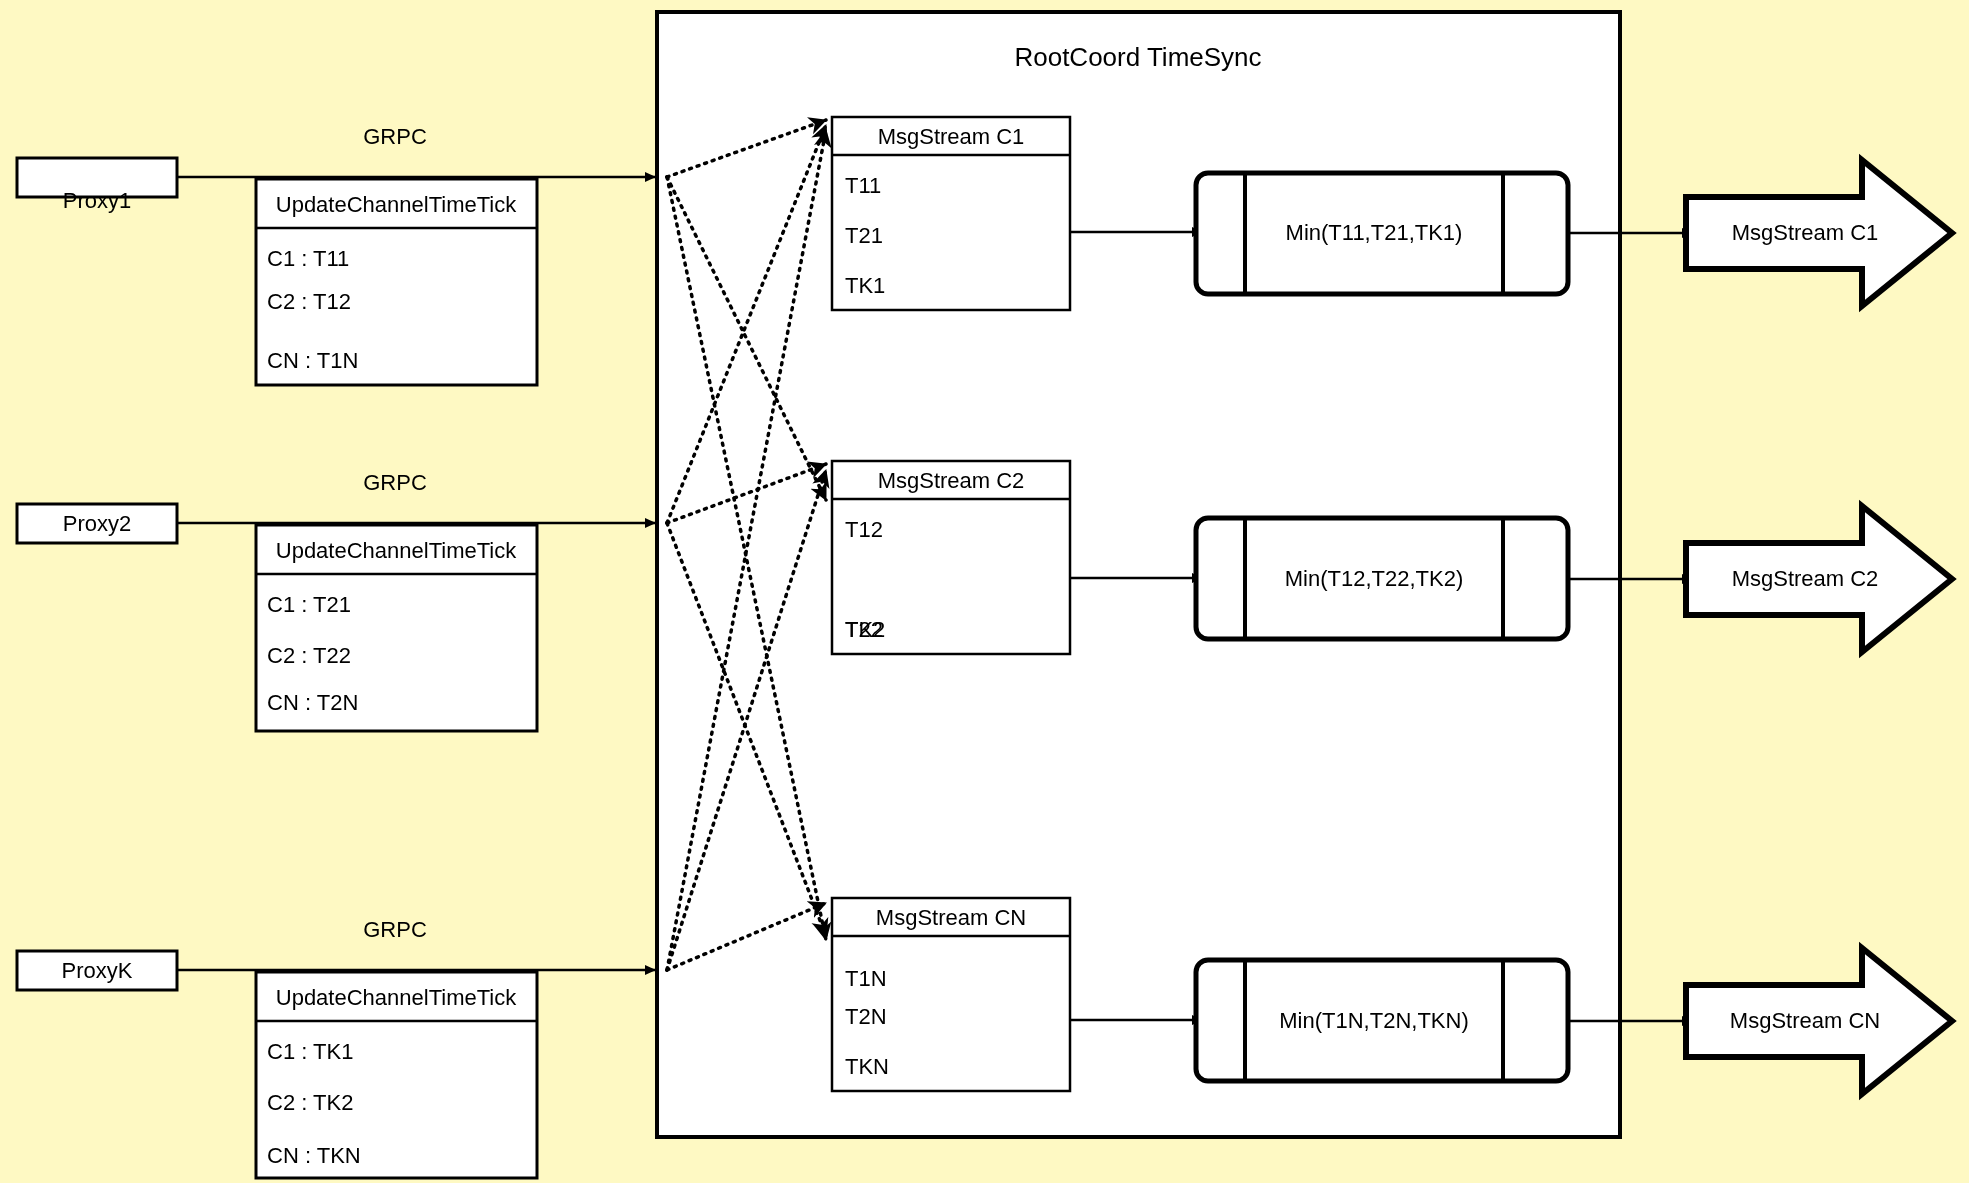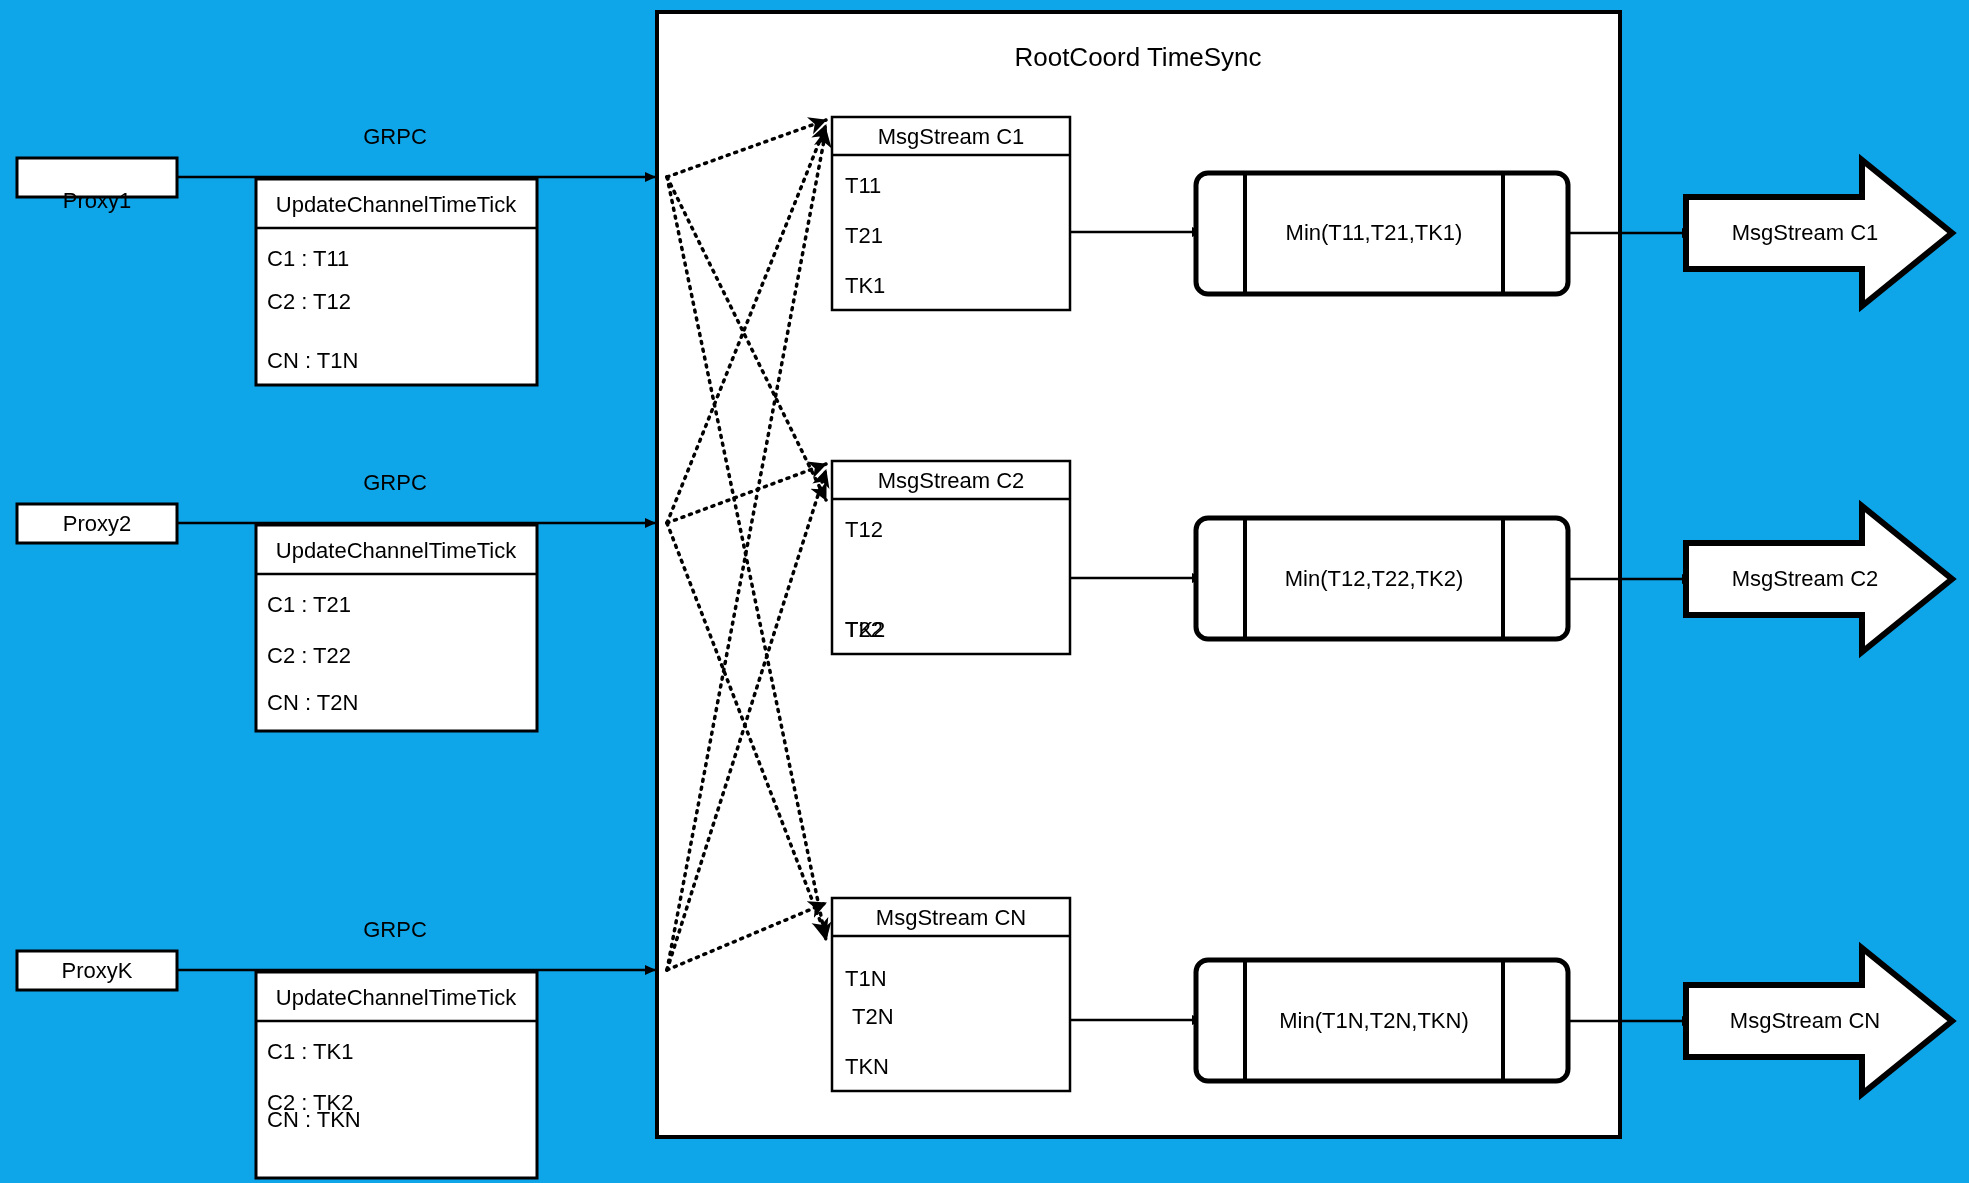--- a/index.html
+++ b/index.html
@@ -7,21 +7,21 @@
     padding: 0;
     background: #ffffff;
   }
   body {
     font-family: "Liberation Sans", sans-serif;
   }
   #stage {
     position: relative;
     width: 1969px;
     height: 1183px;
-    background: #0ea5e9;
+    background: #fef9c3;
     overflow: hidden;
   }
   svg.layer {
     position: absolute;
     left: 0;
     top: 0;
     width: 1969px;
     height: 1183px;
     pointer-events: none;
   }
@@ -149,23 +149,23 @@
   <div class="lbl lbl-24" style="left:845px; top:619px;">TK2</div>
 
   <div class="lbl center lbl-24" style="left:1374px; top:579px;">Min(T12,T22,TK2)</div>
   <div class="lbl center lbl-24" style="left:1805px; top:579px;">MsgStream C2</div>
 
   <div class="lbl center lbl-24" style="left:97px; top:971px;">ProxyK</div>
   <div class="lbl center lbl-24" style="left:395px; top:930px;">GRPC</div>
   <div class="lbl center lbl-24" style="left:396px; top:998px;">UpdateChannelTimeTick</div>
   <div class="lbl lbl-24" style="left:267px; top:1041px;">C1 :  TK1</div>
   <div class="lbl lbl-24" style="left:267px; top:1092px;">C2 :  TK2</div>
-  <div class="lbl lbl-24" style="left:267px; top:1109px;">CN : TKN</div>
+  <div class="lbl lbl-24" style="left:267px; top:1145px;">CN : TKN</div>
 
   <div class="lbl center lbl-24" style="left:951px; top:918px;">MsgStream CN</div>
   <div class="lbl lbl-24" style="left:845px; top:956px;margin-top:12px;">T1N</div>
-  <div class="lbl lbl-24" style="left:845px; top:1006px;margin-left:7px;">T2N</div>
+  <div class="lbl lbl-24" style="left:845px; top:1006px;">T2N</div>
   <div class="lbl lbl-24" style="left:845px; top:1056px;">TKN</div>
 
   <div class="lbl center lbl-24" style="left:1374px; top:1021px;">Min(T1N,T2N,TKN)</div>
   <div class="lbl center lbl-24" style="left:1805px; top:1021px;">MsgStream CN</div>
 
 </div>
 
 </body></html>

